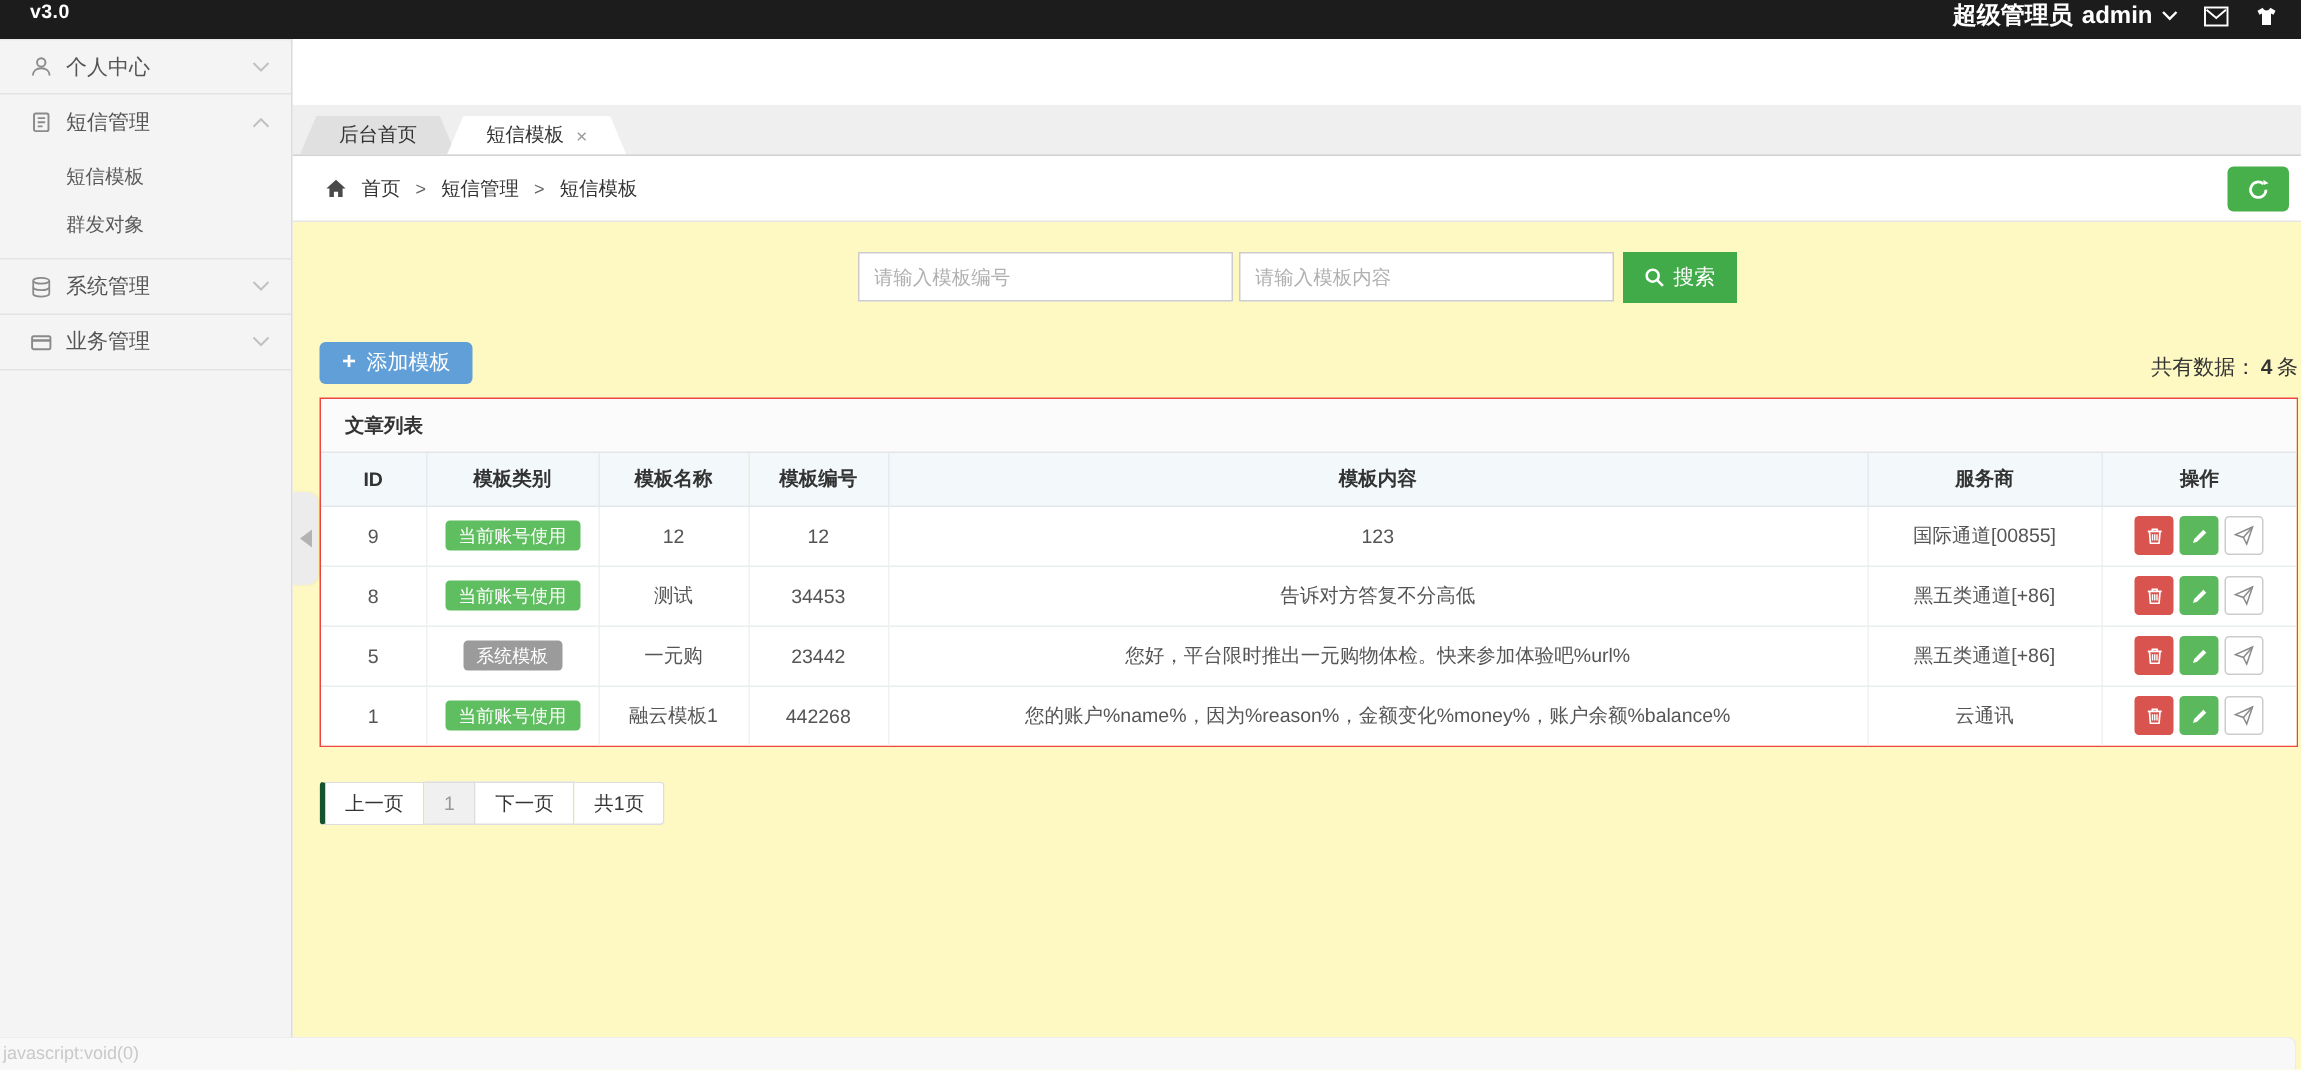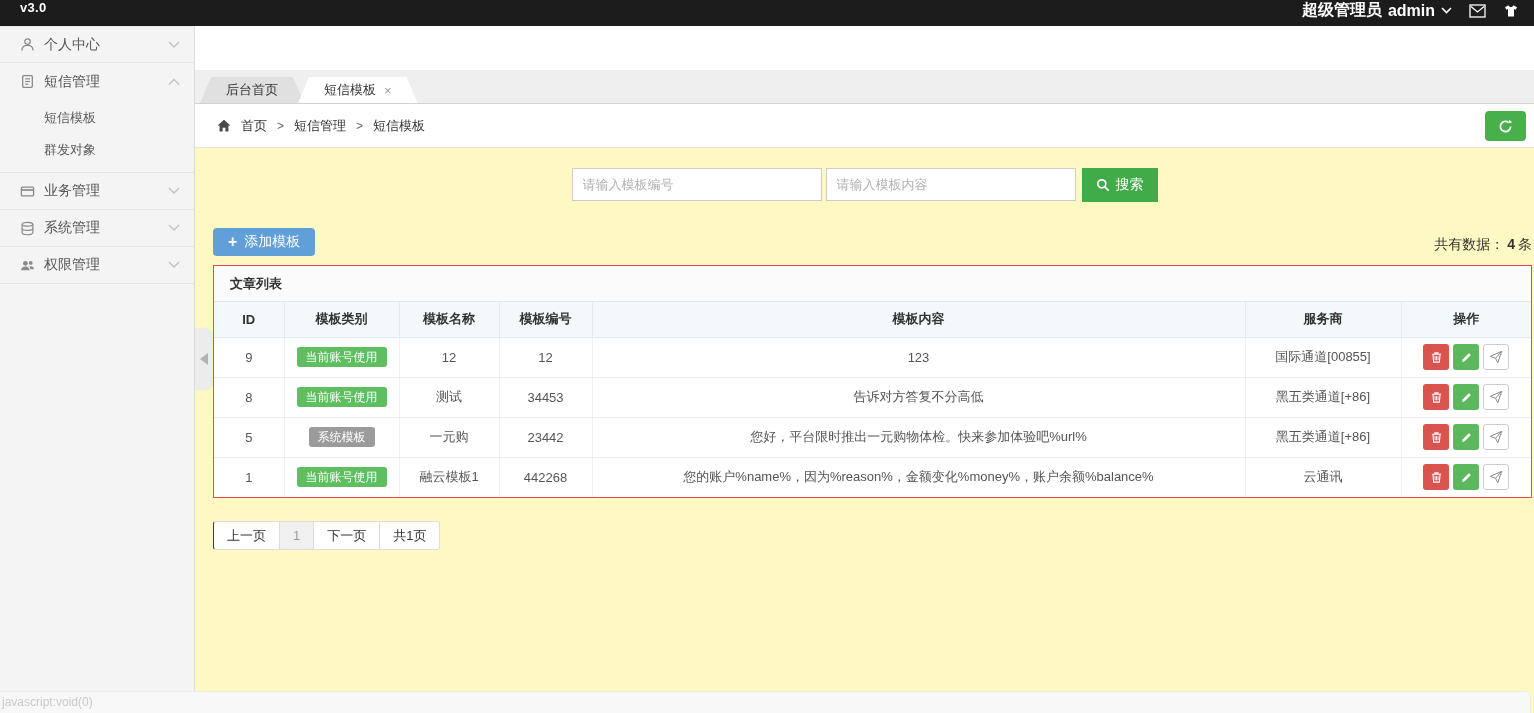--- a/index.html
+++ b/index.html
@@ -73,21 +73,21 @@
   .badge.gray { background:#9b9b9b; }
   .actions { display:flex; justify-content:center; gap:4px; }
   .act-btn { width:26px; height:26px; border-radius:3px; border:none; display:flex; align-items:center; justify-content:center; cursor:pointer; }
   .act-btn.del { background:#d9534f; }
   .act-btn.edit { background:#5cb85c; }
   .act-btn.send { background:#fff; border:1px solid #ccc; }
 
   
   .pagination { display:flex; margin:23px 0 0 18px; }
   .page-item { height:29px; line-height:27px; padding:0 13px; border:1px solid #ddd; border-left:none; background:#fff; color:#333; font-size:13px; cursor:pointer; }
-  .page-item:first-child { border-left:1px solid #14532d; border-radius:3px 0 0 3px; }
+  .page-item:first-child { border-left:4px solid #14532d; border-radius:3px 0 0 3px; }
   .page-item:last-child { border-radius:0 3px 3px 0; }
   .page-item.current { background:#f0f0f0; color:#999; cursor:default; }
 
   
   .statusbar { position:absolute; left:0; bottom:0; width:1531px; height:22px; background:#f8f8f8; border:1px solid #ececec; border-bottom:none; border-left:none; border-radius:0 6px 0 0; font-size:12px; color:#c9c9c9; line-height:21px; padding-left:2px; z-index:40; }
 </style>
 </head>
 <body>
 
 <div class="topbar">
@@ -136,47 +136,35 @@
     <svg class="chev" viewBox="0 0 12 8">
         <polyline points="1,6.5 6,1.5 11,6.5" fill="none" stroke="#999" stroke-width="1.4"></polyline>
       </svg>
   </div>
   <div class="submenu">
     <div class="sub-item">短信模板</div>
     <div class="sub-item">群发对象</div>
   </div>
   <div class="side-item">
     <svg class="s-icon" viewBox="0 0 14 14">
-        <rect x="1.3" y="3" width="11.4" height="8" rx="1" fill="none" stroke="#8a8a8a" stroke-width="1.2"></rect>
-        <line x1="1.3" y1="5.6" x2="12.7" y2="5.6" stroke="#8a8a8a" stroke-width="1.6"></line>
-      </svg>
-    <span class="s-label">业务管理</span>
-    <svg class="chev" viewBox="0 0 12 8">
-        <polyline points="1,1 6,6 11,1" fill="none" stroke="#999" stroke-width="1.4"></polyline>
-      </svg>
-  </div>
-  <div class="side-item">
-    <svg class="s-icon" viewBox="0 0 14 14">
         <ellipse cx="7" cy="3" rx="5" ry="1.8" fill="none" stroke="#8a8a8a" stroke-width="1.1"></ellipse>
         <path d="M2 3 V11 C2 12 4.2 12.8 7 12.8 C9.8 12.8 12 12 12 11 V3" fill="none" stroke="#8a8a8a" stroke-width="1.1"></path>
         <path d="M2 7 C2 8 4.2 8.8 7 8.8 C9.8 8.8 12 8 12 7" fill="none" stroke="#8a8a8a" stroke-width="1.1"></path>
       </svg>
     <span class="s-label">系统管理</span>
     <svg class="chev" viewBox="0 0 12 8">
         <polyline points="1,1 6,6 11,1" fill="none" stroke="#999" stroke-width="1.4"></polyline>
       </svg>
   </div>
   <div class="side-item">
     <svg class="s-icon" viewBox="0 0 14 14">
-        <circle cx="5" cy="5" r="2.2" fill="#8a8a8a"></circle>
-        <circle cx="10" cy="4.6" r="1.8" fill="#8a8a8a"></circle>
-        <path d="M1 11.5 C1 9.3 2.8 8 5 8 C7.2 8 9 9.3 9 11.5 Z" fill="#8a8a8a"></path>
-        <path d="M9.6 10.5 H13 C13 8.7 11.7 7.6 10.2 7.6 C9.7 7.6 9.3 7.7 8.9 7.9 C9.4 8.6 9.6 9.5 9.6 10.5 Z" fill="#8a8a8a"></path>
-      </svg>
-    <span class="s-label">权限管理</span>
+        <rect x="1.3" y="3" width="11.4" height="8" rx="1" fill="none" stroke="#8a8a8a" stroke-width="1.2"></rect>
+        <line x1="1.3" y1="5.6" x2="12.7" y2="5.6" stroke="#8a8a8a" stroke-width="1.6"></line>
+      </svg>
+    <span class="s-label">业务管理</span>
     <svg class="chev" viewBox="0 0 12 8">
         <polyline points="1,1 6,6 11,1" fill="none" stroke="#999" stroke-width="1.4"></polyline>
       </svg>
   </div>
 </div>
 
 <div class="collapse-handle">
   <span class="tri"></span>
 </div>
 

